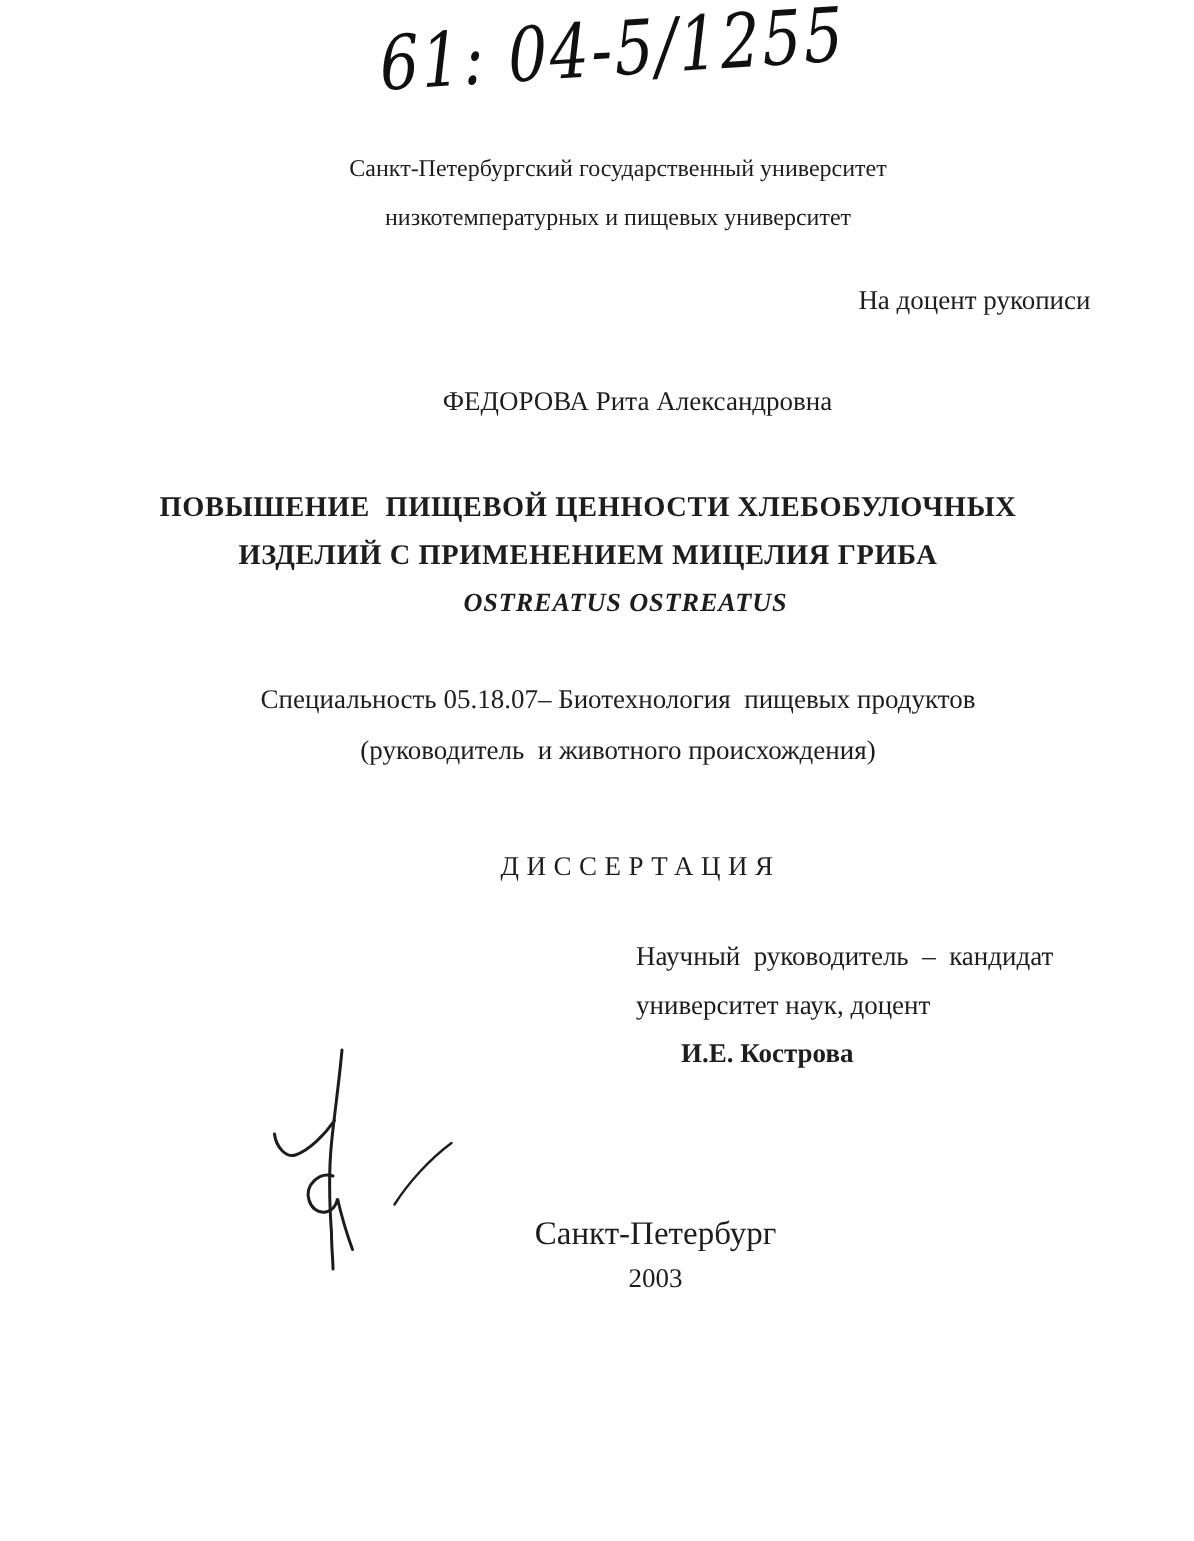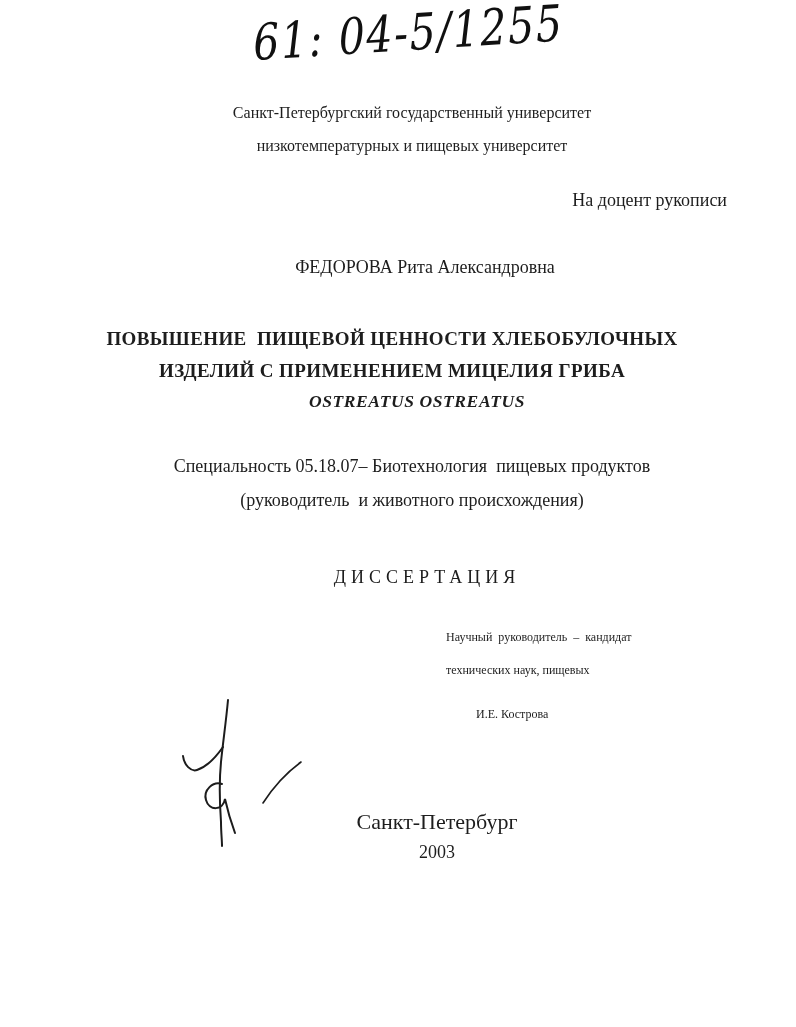--- a/index.html
+++ b/index.html
@@ -26,22 +26,22 @@
     white-space:pre;
   }
   .university{left:28px;top:96px;font-size:16px;line-height:33px;}
   .manuscript-note{position:absolute;right:69px;top:190px;font-size:18px;}
   .author{left:54px;top:257px;font-size:18px;}
   .title-block{left:-12px;top:323px;font-size:19px;font-weight:bold;line-height:31.5px;letter-spacing:0.4px;}
   .title-latin{font-size:17.5px;font-style:italic;letter-spacing:0.6px;margin-left:50px;}
   .specialty{left:28px;top:450px;font-size:18px;line-height:33.5px;}
   .dissertation-block{left:58px;top:535px;font-size:18px;line-height:34px;margin-top:25px;}
   .dissertation-heading{letter-spacing:5px;}
-  .supervisor{position:absolute;left:446px;top:621px;font-size:12px;line-height:32.5px;}
-  .supervisor-name{font-weight:normal;margin-left:30px;margin-top:12px;}
+  .supervisor{position:absolute;left:424px;top:621px;font-size:18px;line-height:32.5px;}
+  .supervisor-name{font-weight:bold;margin-left:30px;}
   .signature-svg{position:absolute;left:150px;top:670px;}
   .city{left:78px;top:809px;font-size:22px;}
   .year{left:78px;top:842px;font-size:18px;}
 </style>
 </head>
 <body>
 
 <div class="page">
 
   <div class="handwritten-number">61: 04-5/1255</div>
@@ -65,21 +65,21 @@
     <div class="line">Специальность 05.18.07– Биотехнология  пищевых продуктов</div>
     <div class="line">(руководитель  и животного происхождения)</div>
   </div>
 
   <div class="centered dissertation-block">
     <div class="line dissertation-heading">ДИССЕРТАЦИЯ</div>
   </div>
 
   <div class="supervisor">
     <div class="line">Научный  руководитель  –  кандидат</div>
-    <div class="line">технических наук, пищевых</div>
+    <div class="line">университет наук, доцент</div>
     <div class="line supervisor-name">И.Е. Кострова</div>
   </div>
 
   <svg class="signature-svg" width="200" height="185" viewBox="0 0 200 185" fill="none" stroke="#1c1c1c" stroke-width="2" stroke-linecap="round">
     <path d="M33,86 C34,95 41,102 47,100 C56,97 66,87 73,77"></path>
     <path d="M78,30 C76,52 73,72 71,92 C69,112 70,138 71,152 C71,162 72,170 72,176"></path>
     <path d="M72,114 C63,111 53,120 56,130 C59,141 73,141 75,129 C77,138 81,152 85,163"></path>
     <path stroke-width="1.6" d="M113,133 C122,119 136,103 151,92"></path>
   </svg>
 

